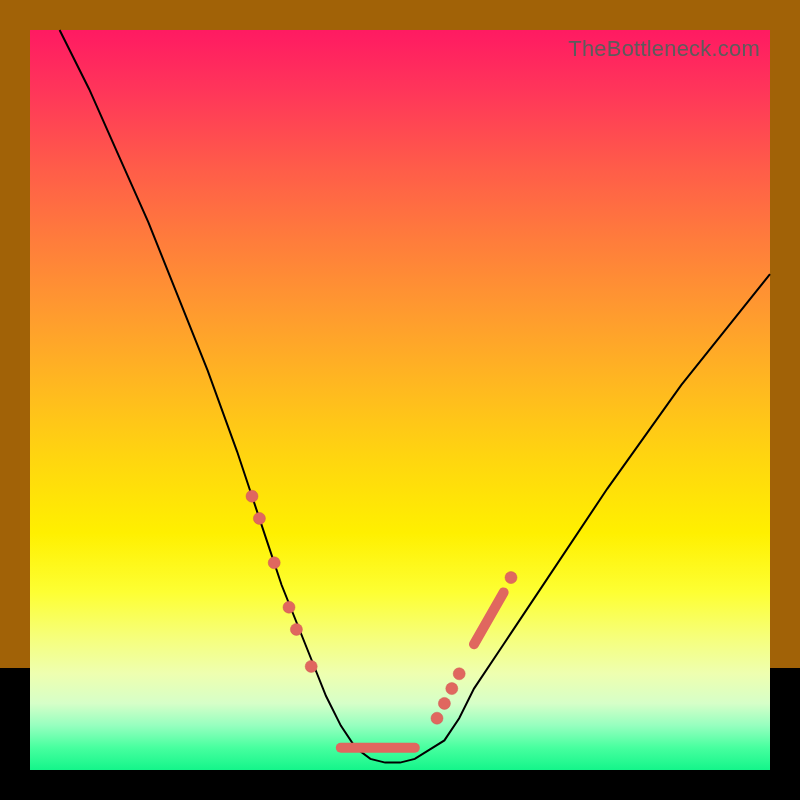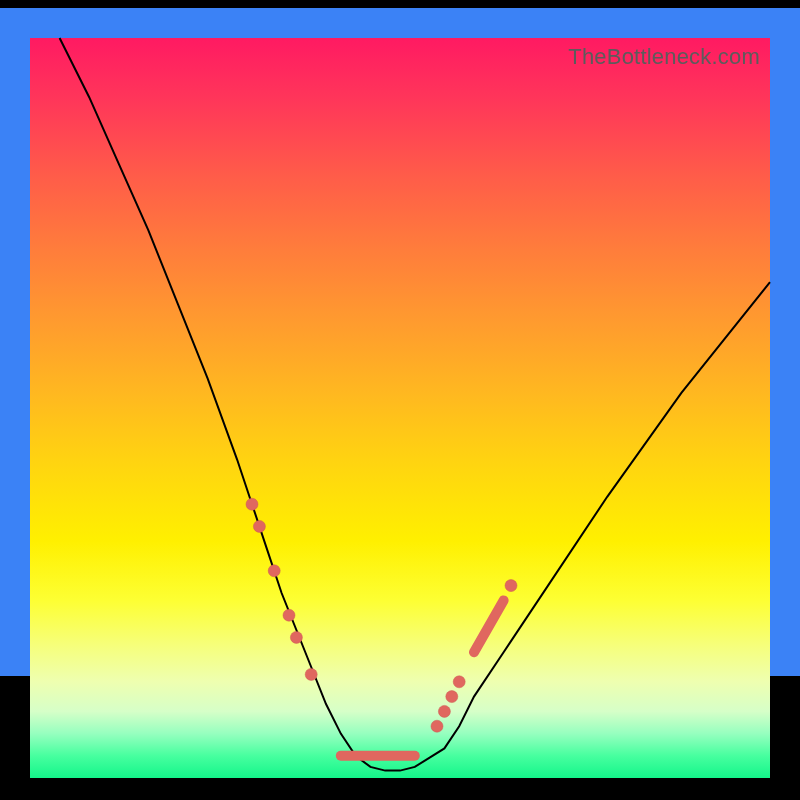--- a/index.html
+++ b/index.html
@@ -7,24 +7,24 @@
     padding: 0;
     width: 800px;
     height: 800px;
     overflow: hidden;
     background: #000;
     font-family: Arial, Helvetica, sans-serif;
   }
   .frame {
     position: absolute;
     left: 0;
-    top: 8px;
+    top: 0;
     width: 800px;
     height: 668px;
-    background: #3b82f6;
+    background: #a16207;
   }
   .plot {
     position: absolute;
     left: 30px;
     top: 30px;
     width: 740px;
     height: 740px;
     
     background: linear-gradient(
       to bottom,

